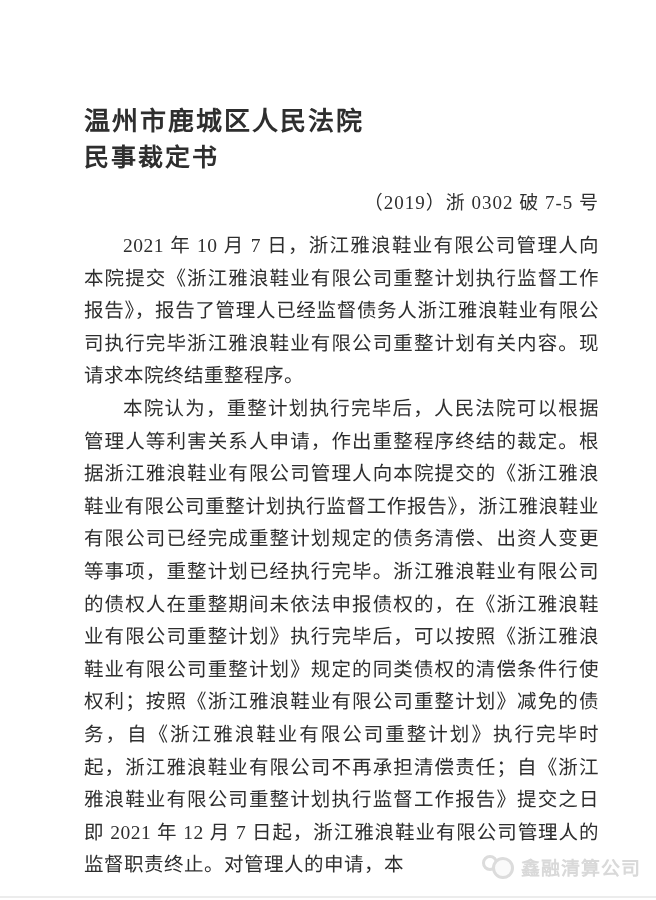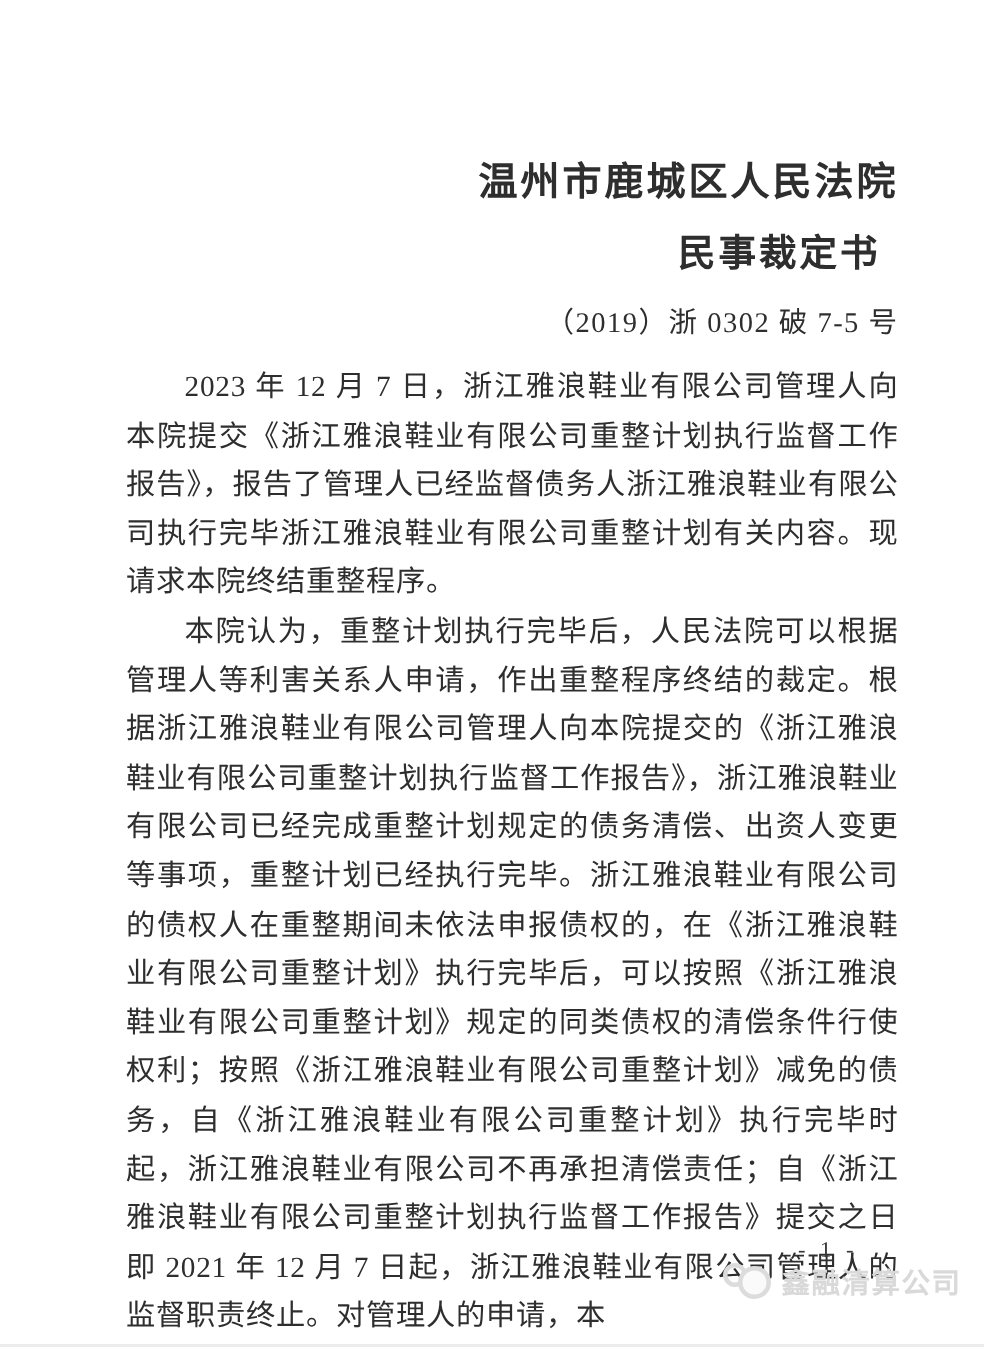--- a/index.html
+++ b/index.html
@@ -13,35 +13,35 @@
     height: 900px;
     background: #ffffff;
     overflow: hidden;
     font-family: "Liberation Serif", "DejaVu Serif", serif;
     color: #2e2e2e;
   }
   .content {
     padding: 103px 57px 0 84px;
   }
   .title-block {
-    text-align: right;
+    text-align: left;
   }
   .court-name {
     font-size: 26px;
     font-weight: bold;
     line-height: 37px;
     letter-spacing: 2px;
     margin: 0;
   }
   .doc-type {
     font-size: 25px;
     font-weight: bold;
     line-height: 35px;
     letter-spacing: 2px;
-    margin: 12px;
+    margin: 0;
   }
   .case-number {
     text-align: right;
     font-size: 19px;
     margin-top: 12px;
     letter-spacing: 1px;
   }
   .body-text {
     margin-top: 16px;
   }
@@ -58,21 +58,21 @@
     position: absolute;
     right: 84px;
     top: 826px;
     font-size: 15px;
     letter-spacing: 3px;
     color: #3a3a3a;
   }
   .watermark {
     position: absolute;
     right: 15px;
-    bottom: 32px;
+    bottom: 20px;
     display: flex;
     align-items: center;
     gap: 5px;
     color: #d9d9d9;
     user-select: none;
   }
   .watermark-logo {
     width: 34px;
     height: 26px;
     position: relative;
@@ -120,21 +120,21 @@
   <div class="content">
 
     <div class="title-block">
       <h1 class="court-name">温州市鹿城区人民法院</h1>
       <h2 class="doc-type">民事裁定书</h2>
     </div>
 
     <div class="case-number">（2019）浙 0302 破 7-5 号</div>
 
     <div class="body-text">
-      <p>2023 年 12 月 7 日，浙江雅浪鞋业有限公司管理人向本院提交《浙江雅浪鞋业有限公司重整计划执行监督工作报告》，报告了管理人已经监督债务人浙江雅浪鞋业有限公司执行完毕浙江雅浪鞋业有限公司重整计划有关内容。现请求本院终结重整程序。</p>
+      <p>2021 年 10 月 7 日，浙江雅浪鞋业有限公司管理人向本院提交《浙江雅浪鞋业有限公司重整计划执行监督工作报告》，报告了管理人已经监督债务人浙江雅浪鞋业有限公司执行完毕浙江雅浪鞋业有限公司重整计划有关内容。现请求本院终结重整程序。</p>
       <p>本院认为，重整计划执行完毕后，人民法院可以根据管理人等利害关系人申请，作出重整程序终结的裁定。根据浙江雅浪鞋业有限公司管理人向本院提交的《浙江雅浪鞋业有限公司重整计划执行监督工作报告》，浙江雅浪鞋业有限公司已经完成重整计划规定的债务清偿、出资人变更等事项，重整计划已经执行完毕。浙江雅浪鞋业有限公司的债权人在重整期间未依法申报债权的，在《浙江雅浪鞋业有限公司重整计划》执行完毕后，可以按照《浙江雅浪鞋业有限公司重整计划》规定的同类债权的清偿条件行使权利；按照《浙江雅浪鞋业有限公司重整计划》减免的债务，自《浙江雅浪鞋业有限公司重整计划》执行完毕时起，浙江雅浪鞋业有限公司不再承担清偿责任；自《浙江雅浪鞋业有限公司重整计划执行监督工作报告》提交之日即 2021 年 12 月 7 日起，浙江雅浪鞋业有限公司管理人的监督职责终止。对管理人的申请，本</p>
     </div>
 
   </div>
 
   <div class="page-number">- 1 -</div>
 
   <div class="watermark">
     <span class="watermark-logo">
       <span class="c1"></span>

